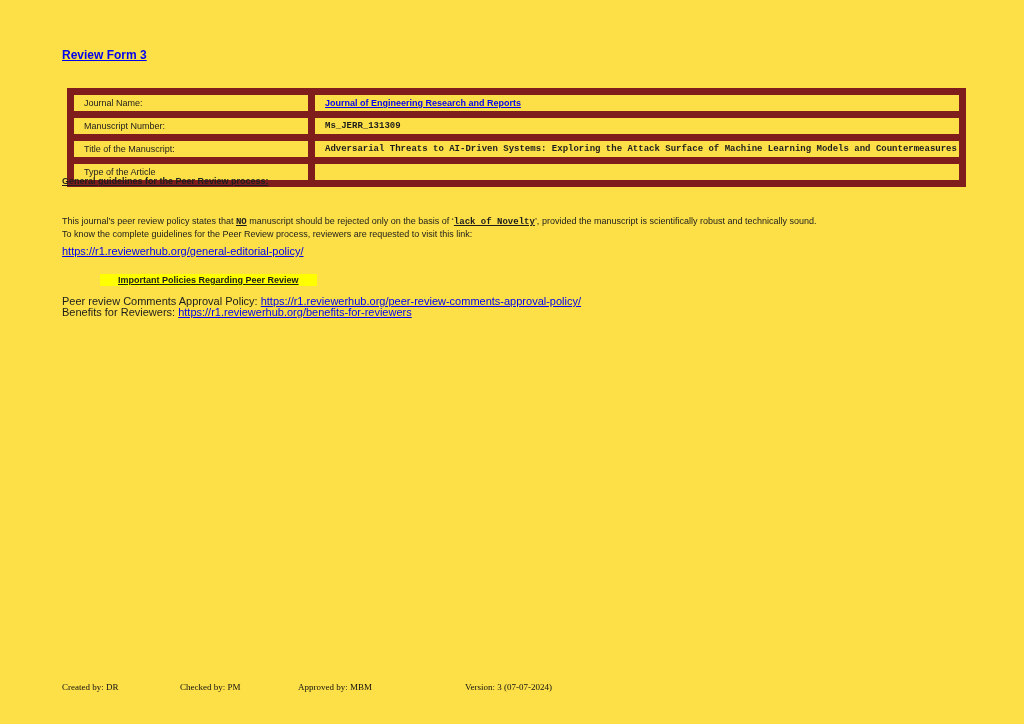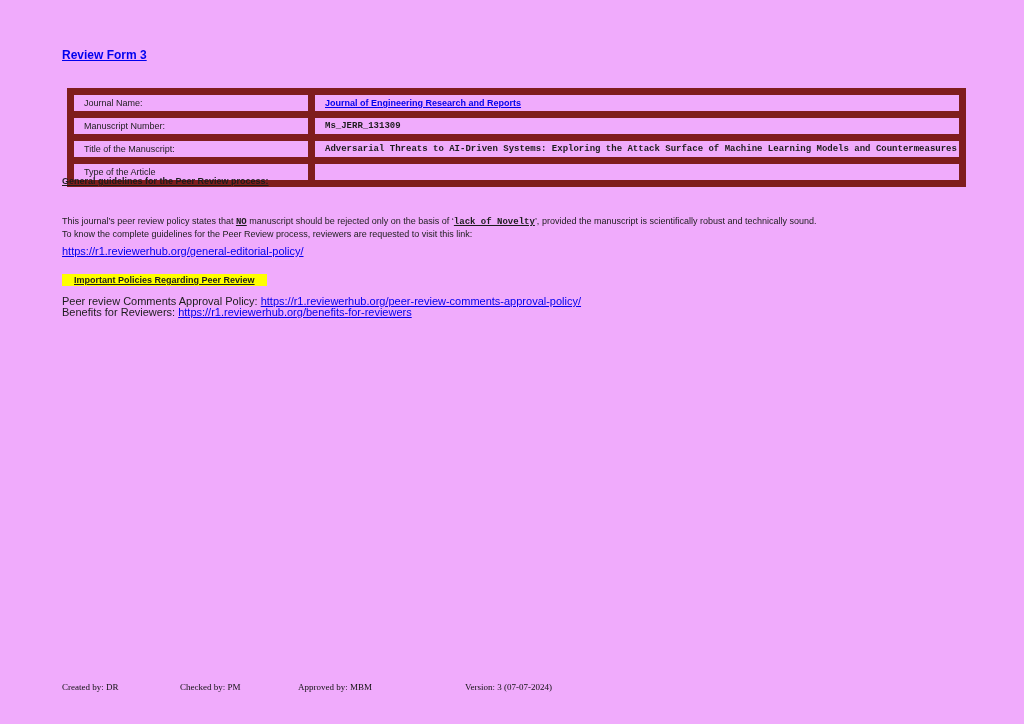--- a/index.html
+++ b/index.html
@@ -1,20 +1,20 @@
 <!DOCTYPE html>
 <html><head>
 <meta charset="utf-8">
 <style>
   html, body { margin: 0; padding: 0; background: #e8e8e8; }
   .page {
     position: relative;
     width: 1024px;
     height: 724px;
-    background: #f0abfc;
+    background: #fde047;
     font-family: "Liberation Sans", sans-serif;
     color: #1c1c1c;
     overflow: hidden;
     box-shadow: 0 0 2px rgba(0,0,0,.25);
   }
   .doc-title {
     position: absolute;
     left: 62px; top: 48px;
     font-size: 12px;
     font-weight: bold;
@@ -116,21 +116,21 @@
 
   <div class="section-heading" style="top:176px;">General guidelines for the Peer Review process:</div>
 
 
   <div class="policy-para"><span>This journal’s peer review policy states that </span><span class="bold u">NO</span><span> manuscript should be rejected only on the basis of ‘</span><span class="bold u">lack of Novelty</span><span>’, provided the manuscript is scientifically robust and technically sound.</span><br>
     <span>To know the complete guidelines for the Peer Review process, reviewers are requested to visit this link:</span>
   </div>
 
   <div class="line" style="top:245px;"><a class="link" href="#">https://r1.reviewerhub.org/general-editorial-policy/</a></div>
 
-  <div class="section-heading hl" style="top:274px; padding:1px 12px;">Important Policies Regarding Peer Review</div>
+  <div class="section-heading hl" style="top:274px; padding:1px 18px;margin-left:38px;">Important Policies Regarding Peer Review</div>
 
   <div class="line" style="top:295px;"><span>Peer review Comments Approval Policy: </span><a class="link" href="#">https://r1.reviewerhub.org/peer-review-comments-approval-policy/</a></div>
 
   <div class="line" style="top:306px;"><span>Benefits for Reviewers: </span><a class="link" href="#">https://r1.reviewerhub.org/benefits-for-reviewers</a></div>
 
   <div class="footer-item" style="left:62px;">Created by: DR</div>
   <div class="footer-item" style="left:180px;">Checked by: PM</div>
   <div class="footer-item" style="left:298px;">Approved by: MBM</div>
   <div class="footer-item" style="left:465px;">Version: 3 (07-07-2024)</div>
 

